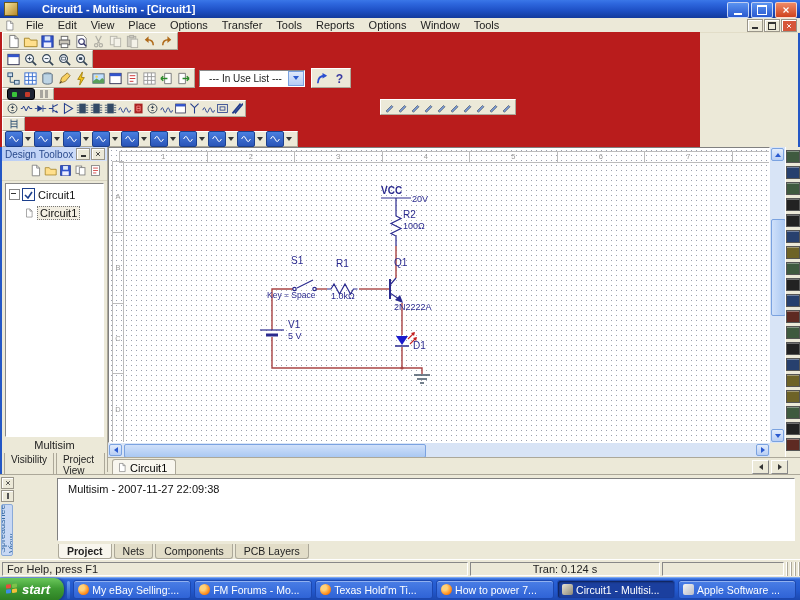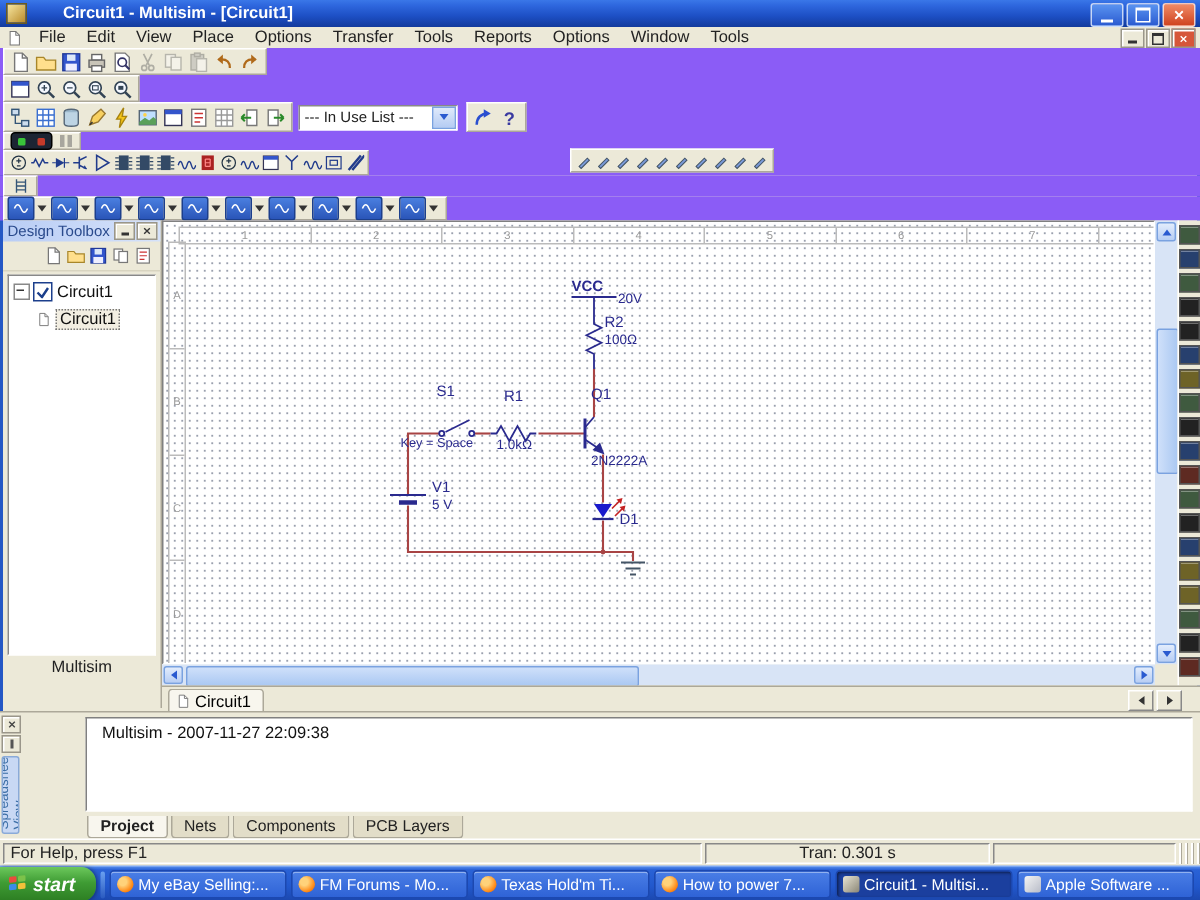--- a/index.html
+++ b/index.html
@@ -21,21 +21,21 @@
   #menubar{left:0;top:18px;width:800px;height:14px;background:#ece9d8;display:flex;align-items:center;font-size:11px;color:#222;border-bottom:1px solid #e2ddc8;}
   .mdiicon{width:11px;height:11px;margin:0 4px;}
   .mitem{padding:17px 7px;}
   .mdibtns{position:absolute;right:3px;top:1px;display:flex;gap:1px;}
   .mb{width:14px;height:11px;border:1px solid #9a968a;background:#ece9d8;box-shadow:inset 1px 1px 0 #fff;display:flex;align-items:center;justify-content:center;color:#333;}
   .mb.close{background:#d6563a;color:#fff;}
   .mb .glyph-min{width:6px;height:2px;background:#333;margin-top:5px;}
   .mb .glyph-max{width:6px;height:5px;border:1px solid #333;border-top:2px solid #333;}
   .mb svg{width:6px;height:6px;}
   
-  .tbrow{left:0;width:800px;background:#8b5cf6;display:flex;align-items:center;}
+  .tbrow{left:0;width:700px;background:#b91c1c;display:flex;align-items:center;text-align:center;}
   .grp{display:inline-flex;align-items:center;border:1px solid;border-color:#fff #aca899 #aca899 #fff;background:#ece9d8;padding:0 2px;margin-left:2px;height:100%;box-sizing:border-box;}
   .tbtn{width:17px;height:16px;display:inline-flex;align-items:center;justify-content:center;}
   .tbtn svg{width:15px;height:15px;}
   .tbtn.dis{filter:grayscale(1);opacity:.45;}
   .combo{display:inline-flex;align-items:center;margin:0 4px;width:104px;height:15px;background:#fff;border:1px solid;border-color:#888 #fff #fff #888;font-size:10px;}
   .combo .ctext{flex:1;padding-left:3px;white-space:nowrap;overflow:hidden;color:#222;}
   .cbtn{width:14px;height:13px;background:linear-gradient(180deg,#dfe9fb,#b5ccf3);border:1px solid #7aa2e0;display:flex;align-items:center;justify-content:center;}
   .tri-d{width:0;height:0;border-left:3px solid transparent;border-right:3px solid transparent;border-top:4px solid #2a5ad0;}
   .simsw{width:26px;height:10px;border-radius:3px;background:#1c2433;border:1px solid #000;display:inline-flex;align-items:center;justify-content:space-around;margin:0 2px;}
   .simsw i{width:5px;height:5px;border-radius:1px;}
@@ -849,20 +849,25 @@
       <span>Circuit1</span>
     </div>
     <div class="trow">
       <svg class="docico">
           <use href="#doc"></use>
         </svg>
       <span class="sel">Circuit1</span>
     </div>
   </div>
   <div id="dhier">Multisim</div>
+  <div id="dtabs">
+
+  <span class="dtab">Visibility</span>
+      <span class="dtab">Project View</span>
+    </div>
 </div>
 
 <div class="abs" id="canvasbox">
   <div class="rtop">
 
   <span class="rc">1</span>
       <span class="rc">2</span>
       <span class="rc">3</span>
       <span class="rc">4</span>
       <span class="rc">5</span>
@@ -1025,21 +1030,21 @@
 
   <span class="sstab active">Project</span>
       <span class="sstab">Nets</span>
       <span class="sstab">Components</span>
       <span class="sstab">PCB Layers</span>
     </div>
 </div>
 
 <div class="abs" id="statusbar">
   <div class="spanel" id="sphelp">For Help, press F1</div>
-  <div class="spanel" id="sptran">Tran: 0.301 s</div>
+  <div class="spanel" id="sptran">Tran: 0.124 s</div>
   <div class="spanel" id="spempty"></div>
   <div id="grip"></div>
 </div>
 
 <div class="abs" id="taskbar">
   <div id="startbtn">
     <span id="flag">
         <i></i>
         <i></i>
         <i></i>

